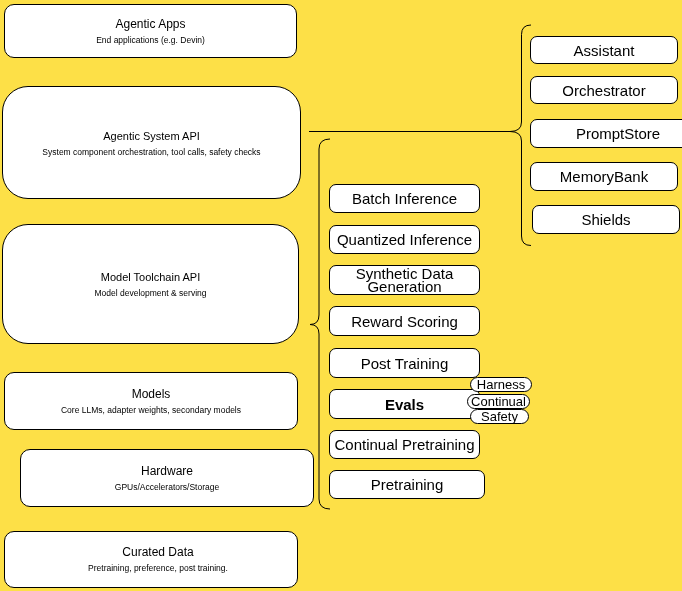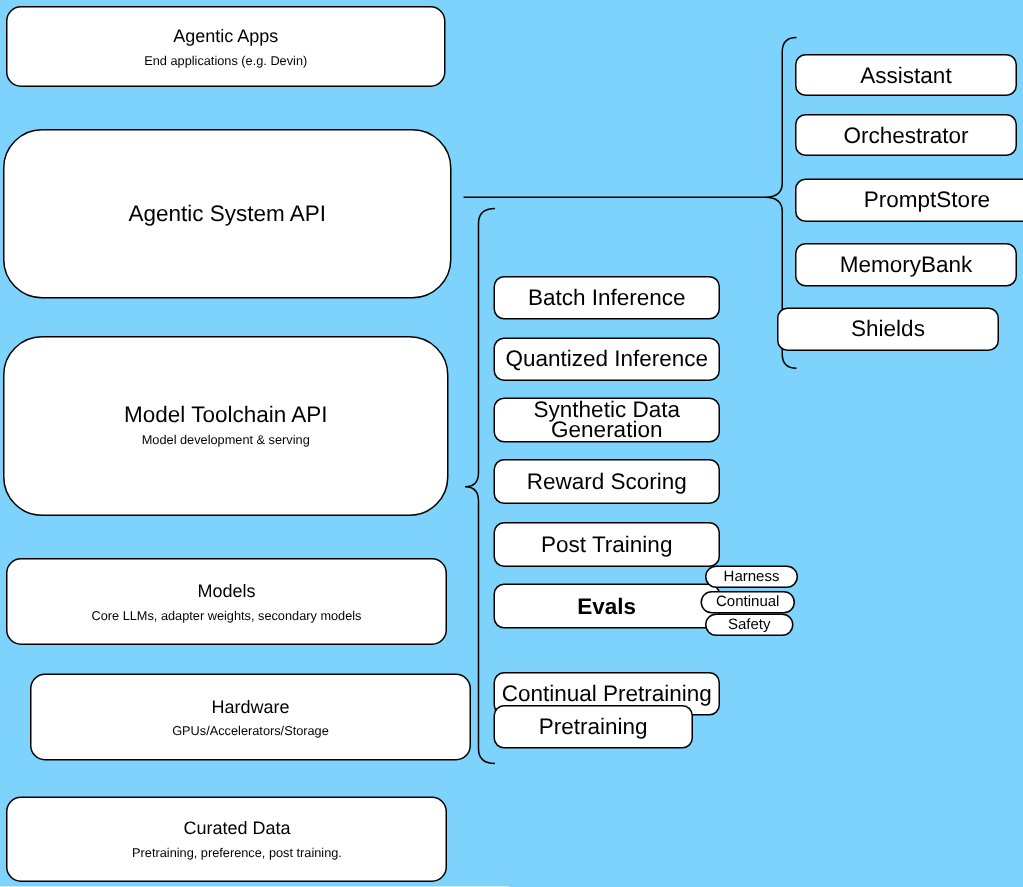--- a/index.html
+++ b/index.html
@@ -1,21 +1,21 @@
 <!DOCTYPE html>
 <html><head>
 <meta charset="utf-8">
 <style>
   * { margin: 0; padding: 0; box-sizing: border-box; }
   html, body { background: #ffffff; }
   #canvas {
     position: relative;
     width: 682px;
     height: 591px;
-    background: #7dd3fc;
+    background: #fde047;
     font-family: "Liberation Sans", sans-serif;
     color: #000000;
     overflow: hidden;
   }
   #connectors {
     position: absolute;
     left: 0; top: 0;
     width: 682px; height: 591px;
   }
   .box {
@@ -24,37 +24,37 @@
     background: #ffffff;
     display: flex;
     flex-direction: column;
     align-items: center;
     justify-content: center;
     text-align: center;
   }
   .lbox { border-radius: 10px; }
   .lbox.bigradius { border-radius: 26px; }
   .lbox .title { font-size: 12px; line-height: 15px; font-weight: 400; }
-  .lbox.bigtitle .title { font-size: 15px; line-height: 16px; }
+  .lbox.bigtitle .title { font-size: 11px; line-height: 16px; }
   .lbox .subtitle { font-size: 8.5px; line-height: 12px; margin-top: 2px; text-align: right; }
   .mbox, .rbox {
     border-radius: 7px;
     font-size: 15px;
     line-height: 13px;
     justify-content: center;
   }
   .pill {
     position: absolute;
     border: 1.5px solid #000000;
     background: #ffffff;
     border-radius: 8px;
     display: flex;
     align-items: center;
     justify-content: center;
-    font-size: 10px;
+    font-size: 13px;
     line-height: 11px;
     z-index: 5;
   }
 </style>
 </head>
 <body>
 
 <div id="canvas">
 
   <svg id="connectors" viewBox="0 0 682 591" xmlns="http://www.w3.org/2000/svg">
@@ -63,20 +63,21 @@
     <path d="M 330 139 Q 319 139 319 149 L 319 315 Q 319 324.5 310 324.5 Q 319 324.5 319 334 L 319 499 Q 319 509 330 509" fill="none" stroke="#000000" stroke-width="1"></path>
   </svg>
 
   <div class="box lbox" style="left:4px; top:4px; width:293px; height:54px;">
     <div class="title">Agentic Apps</div>
     <div class="subtitle">End applications (e.g. Devin)</div>
   </div>
 
   <div class="box lbox bigradius bigtitle" style="left:2px; top:86px; width:299px; height:113px;">
     <div class="title">Agentic System API</div>
+    <div class="subtitle">System component orchestration, tool calls, safety checks</div>
   </div>
 
   <div class="box lbox bigradius bigtitle" style="left:2px; top:224px; width:297px; height:120px;">
     <div class="title">Model Toolchain API</div>
     <div class="subtitle">Model development &amp; serving</div>
   </div>
 
   <div class="box lbox" style="left:4px; top:372px; width:294px; height:58px;">
     <div class="title">Models</div>
     <div class="subtitle">Core LLMs, adapter weights, secondary models</div>
@@ -103,24 +104,24 @@
   </div>
   <div class="box mbox" style="left:329px; top:306px; width:151px; height:30px;">
     <span>Reward Scoring</span>
   </div>
   <div class="box mbox" style="left:329px; top:348px; width:151px; height:30px;">
     <span>Post Training</span>
   </div>
   <div class="box mbox" style="left:329px; top:389px; width:151px; height:30px;font-weight:bold;">
     <span>Evals</span>
   </div>
-  <div class="box mbox" style="left:329px; top:448px; width:151px; height:29px;">
+  <div class="box mbox" style="left:329px; top:430px; width:151px; height:29px;">
     <span>Continual Pretraining</span>
   </div>
-  <div class="box mbox" style="left:329px; top:470px; width:133px; height:29px;">
+  <div class="box mbox" style="left:329px; top:470px; width:156px; height:29px;">
     <span>Pretraining</span>
   </div>
 
   <div class="pill" style="left:470px; top:377px; width:62px; height:15px;">
     <span>Harness</span>
   </div>
   <div class="pill" style="left:467px; top:394px; width:63px; height:15px;">
     <span>Continual</span>
   </div>
   <div class="pill" style="left:470px; top:409px; width:59px; height:15px;">
@@ -132,17 +133,17 @@
   </div>
   <div class="box rbox" style="left:530px; top:76px; width:148px; height:28px;">
     <span>Orchestrator</span>
   </div>
   <div class="box rbox" style="left:530px; top:119px; width:176px; height:29px;">
     <span>PromptStore</span>
   </div>
   <div class="box rbox" style="left:530px; top:162px; width:148px; height:29px;">
     <span>MemoryBank</span>
   </div>
-  <div class="box rbox" style="left:518px; top:205px; width:148px; height:29px;">
+  <div class="box rbox" style="left:532px; top:205px; width:148px; height:29px;">
     <span>Shields</span>
   </div>
 
 </div>
 
 </body></html>

